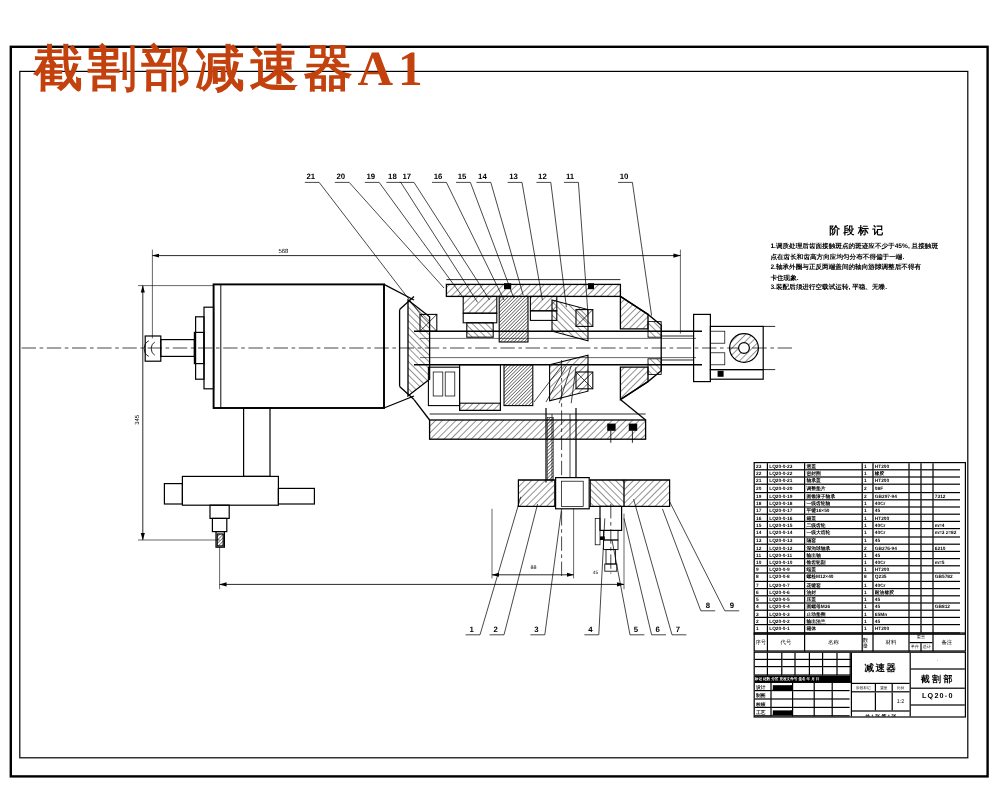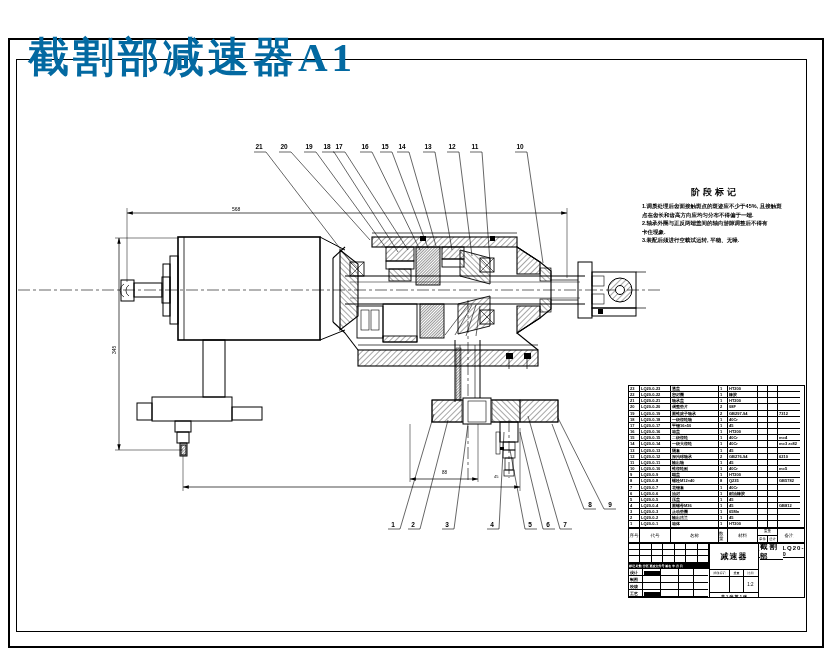--- a/index.html
+++ b/index.html
@@ -44,21 +44,21 @@
                line-height:7px;overflow:hidden;padding-left:1px;font-weight:bold;}
   .blob{background:#000;height:3px;margin-top:2px;}
   #tb-mid{width:48px;border-right:0.8px solid #000;display:flex;flex-direction:column;}
   #tb-product{height:25px;border-bottom:0.5px solid #000;display:flex;align-items:center;
               justify-content:center;font-size:8px;font-weight:bold;letter-spacing:1px;text-align:right;}
   #tb-labels{height:6px;display:grid;grid-template-columns:20px 14px 13px;border-bottom:0.5px solid #000;}
   #tb-labels div{border-right:0.5px solid #000;font-size:3px;line-height:6px;text-align:center;overflow:hidden;}
   #tb-vals{height:15px;display:grid;grid-template-columns:20px 14px 13px;border-bottom:0.5px solid #000;}
   #tb-vals div{border-right:0.5px solid #000;font-size:4.5px;line-height:15px;text-align:center;overflow:hidden;}
   #tb-sheets{flex:1;font-size:4px;line-height:8px;text-align:center;overflow:hidden;font-weight:bold;}
-  #tb-right{flex:1;display:flex;flex-direction:row;}
+  #tb-right{flex:1;display:flex;flex-direction:column;}
   .tbr{border-bottom:0.5px solid #000;display:flex;align-items:center;justify-content:center;overflow:hidden;}
   #tbr-co{height:13px;font-size:4px;}
   #tbr-org{height:15px;font-size:7.5px;font-weight:bold;letter-spacing:2px;}
   #tbr-no{height:13px;font-size:6px;font-weight:bold;letter-spacing:1px;}
   #tbr-extra{flex:1;border-bottom:none;}
   svg text{font-family:"Liberation Sans",sans-serif;}
 </style>
 </head>
 <body>
 
@@ -289,21 +289,21 @@
       <text x="447" y="527">3</text>
       <text x="492" y="527">4</text>
       <text x="530" y="527">5</text>
       <text x="548" y="527">6</text>
       <text x="565" y="527">7</text>
       <text x="590" y="507">8</text>
       <text x="610" y="507">9</text>
     </g>
   </svg>
 
-  <div id="main-title" style="color: #0369a1;">截割部减速器A1</div>
+  <div id="main-title" style="color: #c2410c;">截割部减速器A1</div>
 
   <div id="tech">
     <div id="tech-title">阶段标记</div>
     <div id="tech-lines">
         <div class="tech-line">1.调质处理后齿面接触斑点的斑迹应不少于45%, 且接触斑</div>
         <div class="tech-line">点在齿长和齿高方向应均匀分布不得偏于一端.</div>
         <div class="tech-line">2.轴承外圈与正反两端盖间的轴向游隙调整后不得有</div>
         <div class="tech-line">卡住现象.</div>
         <div class="tech-line">3.装配后须进行空载试运转, 平稳、无噪.</div>
       </div>

